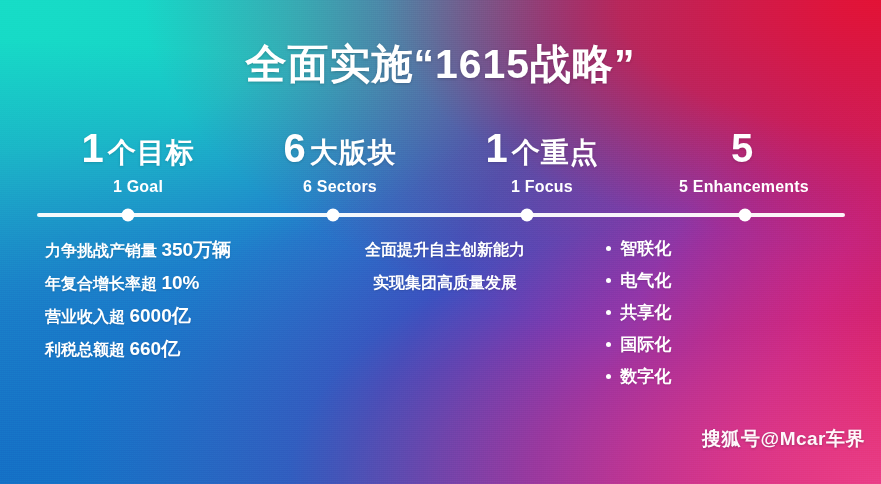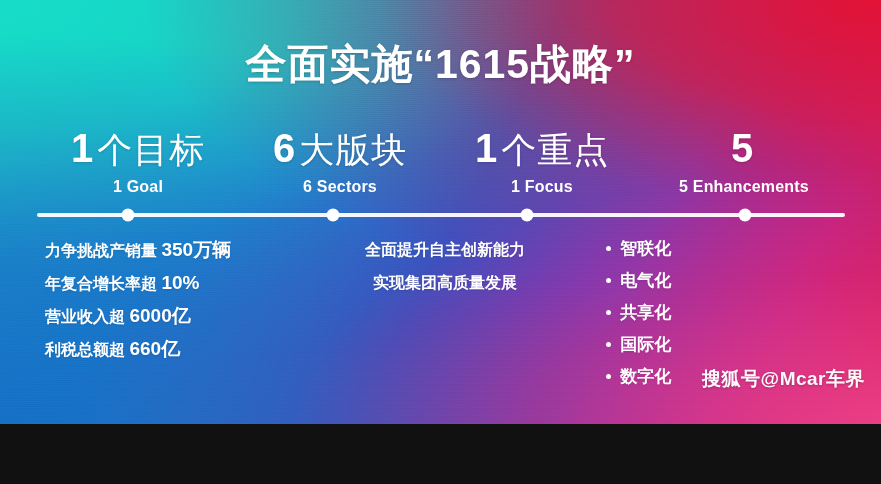--- a/index.html
+++ b/index.html
@@ -3,21 +3,21 @@
 <meta charset="utf-8">
 <style>
   * { margin:0; padding:0; box-sizing:border-box; }
   html,body { width:881px; height:484px; overflow:hidden; }
   body {
     font-family:"Liberation Sans","DejaVu Sans",sans-serif;
     background:#111;
   }
   .stage {
     position:relative;
-    width:881px; height:424px;
+    width:881px; height:484px;
     overflow:hidden;
     color:#fff;
     
     background:
       radial-gradient(140% 125% at 100% 100%, rgba(235,64,140,0.95) 0%, rgba(221,40,120,0.55) 28%, rgba(200,40,130,0.12) 48%, rgba(0,0,0,0) 66%),
       radial-gradient(135% 120% at 100% 0%, rgba(227,18,53,1) 0%, rgba(222,22,60,0.78) 22%, rgba(190,30,90,0.30) 42%, rgba(0,0,0,0) 62%),
       radial-gradient(150% 135% at 0% 100%, rgba(20,112,198,1) 0%, rgba(24,106,200,0.72) 26%, rgba(40,80,200,0.26) 48%, rgba(0,0,0,0) 68%),
       radial-gradient(150% 140% at 0% 0%, rgba(22,221,199,1) 0%, rgba(22,214,200,0.85) 22%, rgba(26,170,205,0.40) 42%, rgba(0,0,0,0) 64%),
       linear-gradient(118deg, #19d6c2 0%, #1f8fcf 30%, #2f43c8 52%, #6a3fd0 70%, #c0248f 86%, #e01436 100%);
   }
@@ -53,21 +53,21 @@
     display:flex; align-items:baseline; justify-content:center;
     line-height:1;
     white-space:nowrap;
   }
   .num {
     font-size:40px; font-weight:bold; letter-spacing:0;
     margin-right:4px;
     text-shadow:0 1px 3px rgba(0,0,0,0.15);
   }
   .cnlbl {
-    font-size:35px; font-weight:normal; letter-spacing:1px;
+    font-size:28px; font-weight:bold; letter-spacing:1px;
     text-shadow:0 1px 3px rgba(0,0,0,0.15);
   }
   .enlbl {
     margin-top:10px;
     font-size:16px; font-weight:bold; letter-spacing:0.2px;
     white-space:nowrap;
   }
 
   
   .divider {

